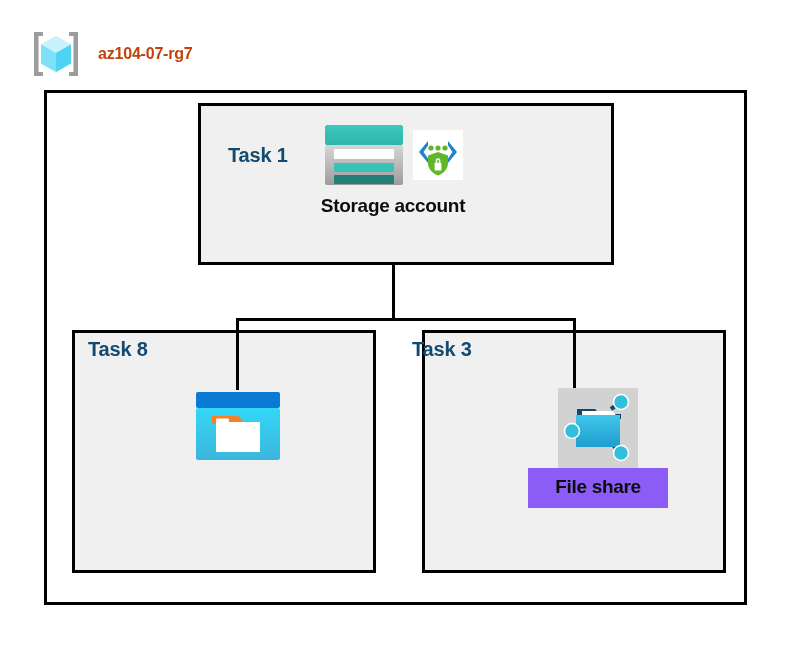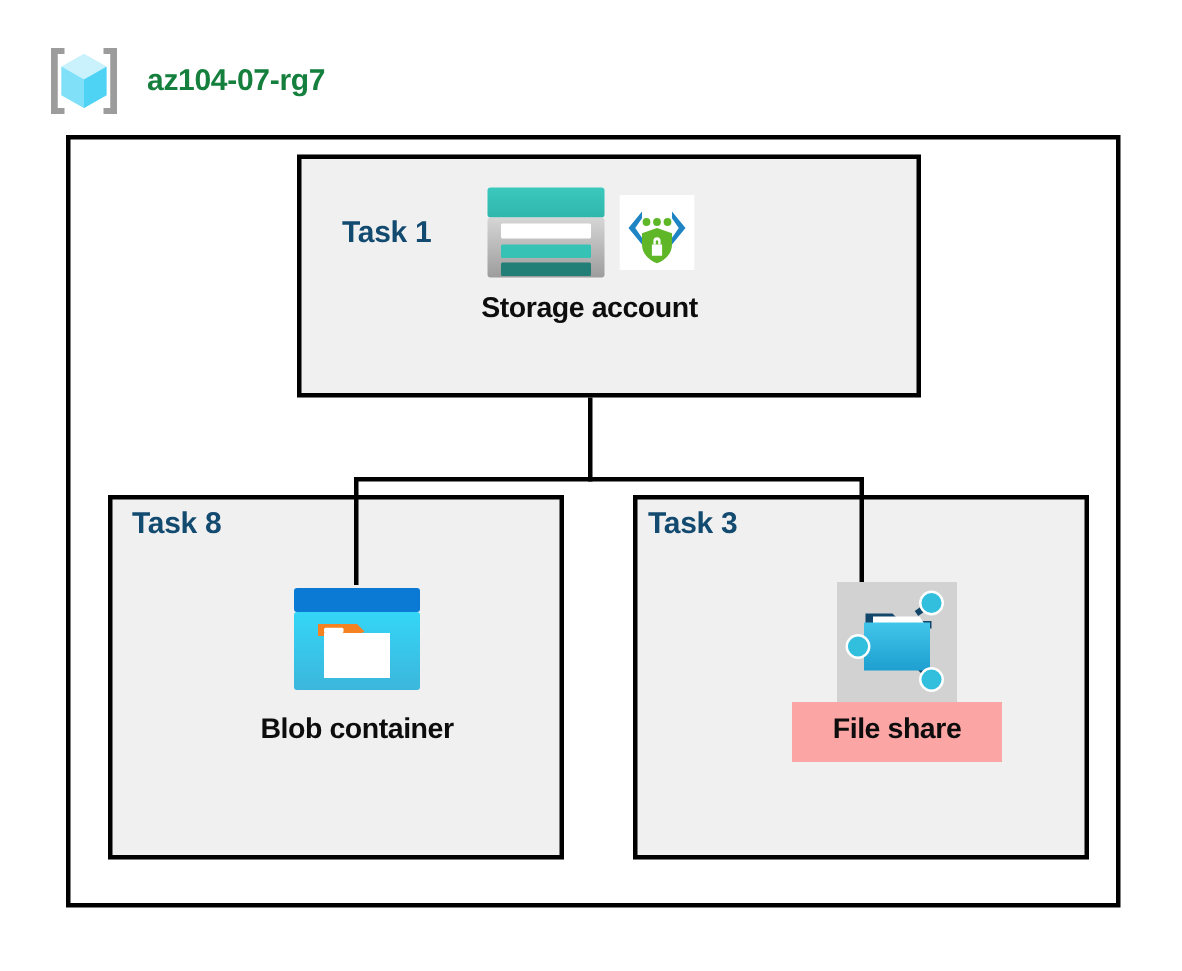--- a/index.html
+++ b/index.html
@@ -28,23 +28,23 @@
     display: flex;
     align-items: center;
     gap: 16px;
   }
   .rg-icon {
     width: 52px;
     height: 52px;
     display: block;
   }
   .rg-title {
-    font-size: 20px;
+    font-size: 16px;
     font-weight: bold;
-    color: #15803d;
+    color: #c2410c;
     letter-spacing: -0.2px;
     white-space: nowrap;
   }
 
   
   .outer-box {
     position: absolute;
     left: 44px;
     top: 90px;
     width: 703px;
@@ -66,21 +66,21 @@
   .task-label {
     position: absolute;
     font-size: 20px;
     font-weight: bold;
     color: #134a70;
     letter-spacing: -0.2px;
     white-space: nowrap;
   }
   #task1-label { left: 228px; top: 112px; margin-top: 32px; }
   #task2-label { left: 88px;  top: 338px; }
-  #task3-label { left: 432px; top: 338px; }
+  #task3-label { left: 412px; top: 338px; }
 
   
   .line {
     position: absolute;
     background: #000000;
   }
   #conn-trunk   { left: 392px; top: 265px; width: 3px;   height: 56px; }
   #conn-bus     { left: 236px; top: 318px; width: 340px; height: 3px; }
   #conn-left    { left: 236px; top: 318px; width: 3px;   height: 72px; }
   #conn-right   { left: 573px; top: 318px; width: 3px;   height: 72px; }
@@ -118,21 +118,21 @@
   .fileshare-icon-bg {
     width: 80px;
     height: 80px;
     background: #d2d2d2;
     display: flex;
     align-items: center;
     justify-content: center;
   }
   .fileshare-icon { width: 70px; height: 70px; display: block; }
   .fileshare-caption-bg {
-    background: #fca5a5;
+    background: #8b5cf6;
     padding: 8px 20px 10px 20px;
     margin-top: 0px;
     align-self: center;
     width: 140px;
     box-sizing: border-box;
     text-align: center;
   }
 </style>
 </head>
 <body>
@@ -225,21 +225,20 @@
         </defs>
         <rect x="2" y="2" width="84" height="16" rx="2" fill="#0b7ad4"></rect>
         <rect x="2" y="18" width="84" height="52" rx="2" fill="url(#blobBody)"></rect>
 
         <path d="M18 26 L44 26 L49 31 L44 34 L18 34 Z" fill="#f58220"></path>
         <rect x="22" y="28.5" width="13" height="3.5" rx="1" fill="#ffffff"></rect>
 
         <rect x="22" y="32" width="44" height="30" fill="#ffffff"></rect>
       </svg>
     </span>
-    <div class="node-caption">Blob container</div>
   </div>
 
   <div class="node" id="fileshare-node">
     <div class="fileshare-icon-bg">
       <span>
         <svg class="fileshare-icon" viewBox="0 0 70 70" xmlns="http://www.w3.org/2000/svg">
           <defs>
             <linearGradient id="fsFolder" x1="0" y1="0" x2="0" y2="1">
               <stop offset="0" stop-color="#41c6ea"></stop>
               <stop offset="1" stop-color="#1e9fd0"></stop>

